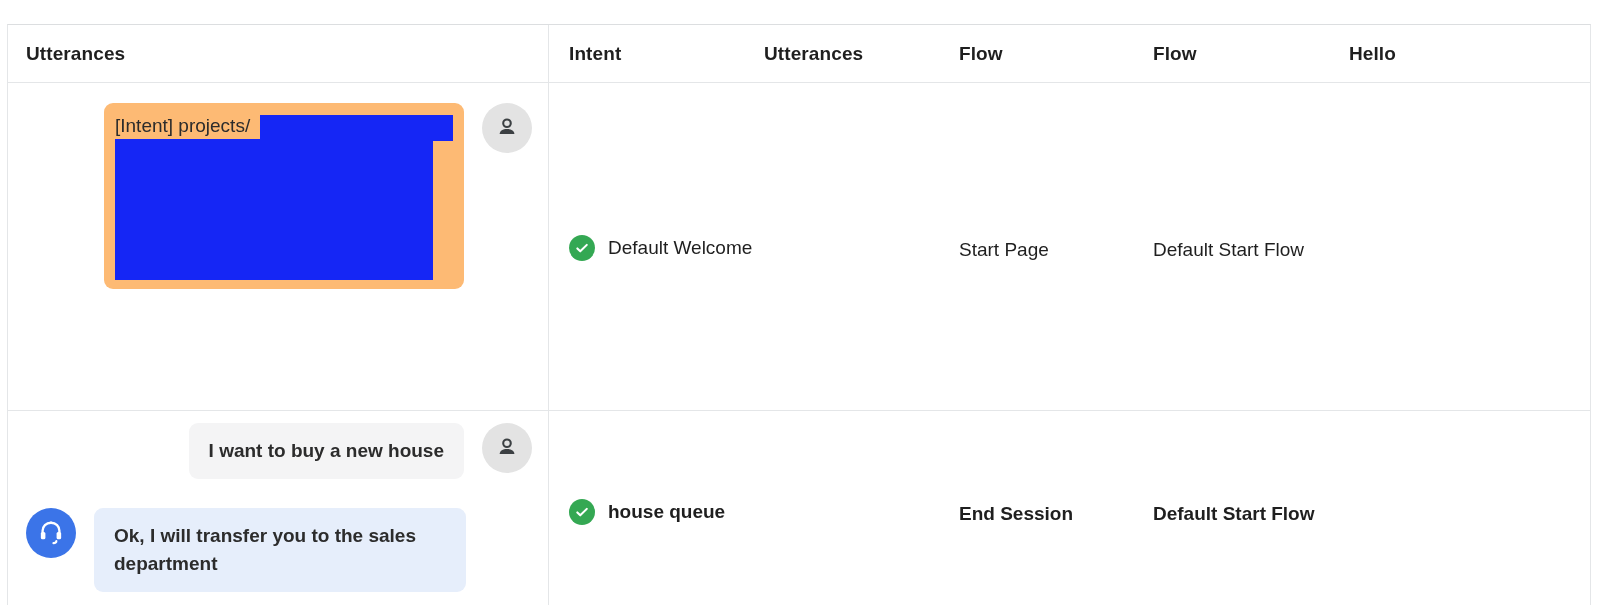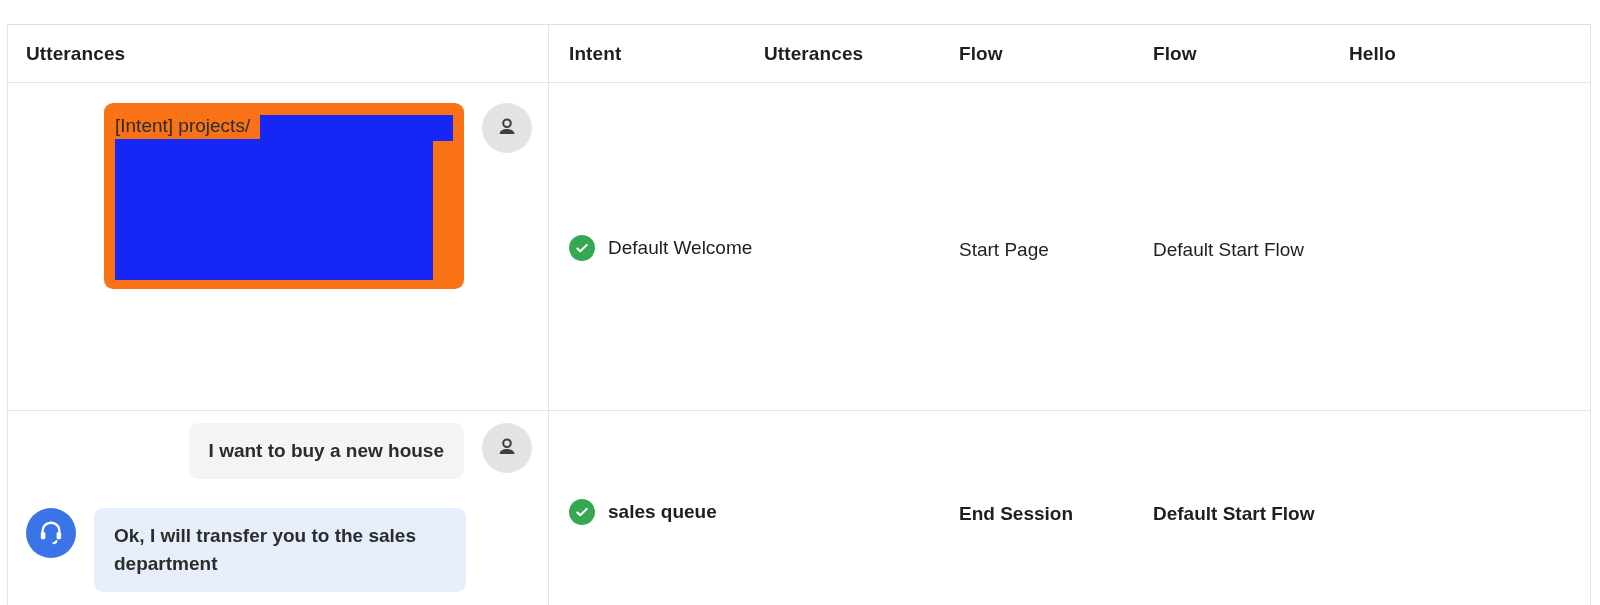--- a/index.html
+++ b/index.html
@@ -119,21 +119,21 @@
     line-height: 28px;
     color: #2c2c2c;
     padding: 14px 20px;
     max-width: 372px;
   }
   .bubble-user { background: #f4f4f5; text-align: left; }
   .bubble-bot  { background: #e6eefb; }
 
   
   .bubble-intent {
-    background: #f97316;
+    background: #fdba74;
     border-radius: 9px;
     padding: 10px 11px 9px 11px;
     width: 360px;
     box-sizing: border-box;
   }
   .intent-line {
     position: relative;
     font-size: 19px;
     line-height: 26px;
     color: #2c2c2c;
@@ -273,21 +273,21 @@
         </div>
       </div>
 
       <div class="data-cell">
         <div class="dc-item dc-intent" style="top: 88px;">
           <span class="check-icon">
             <svg width="16" height="16" viewBox="0 0 24 24">
               <path d="M5 12.6l4.4 4.4L19.2 7.3" fill="none" stroke="#ffffff" stroke-width="3.1" stroke-linecap="round" stroke-linejoin="round"></path>
             </svg>
           </span>
-          <span class="dc-intent-label">sales queue</span>
+          <span class="dc-intent-label">house queue</span>
         </div>
         <div class="dc-item dc-params" style="top: 91px;"></div>
         <div class="dc-item dc-page" style="top: 91px;">End Session</div>
         <div class="dc-item dc-flow" style="top: 91px;">Default Start Flow</div>
         <div class="dc-item dc-flags" style="top: 91px;"></div>
       </div>
     </div>
 
   </div>
 </div>

